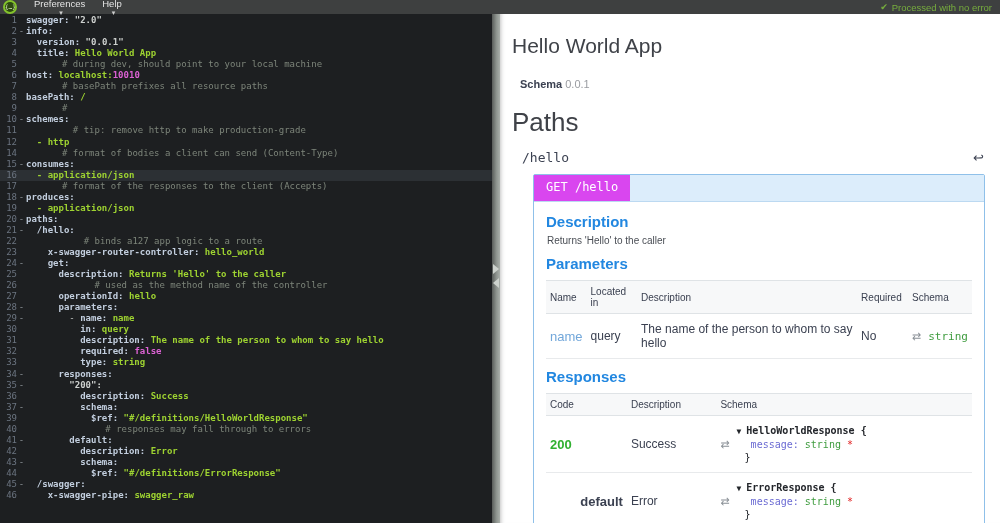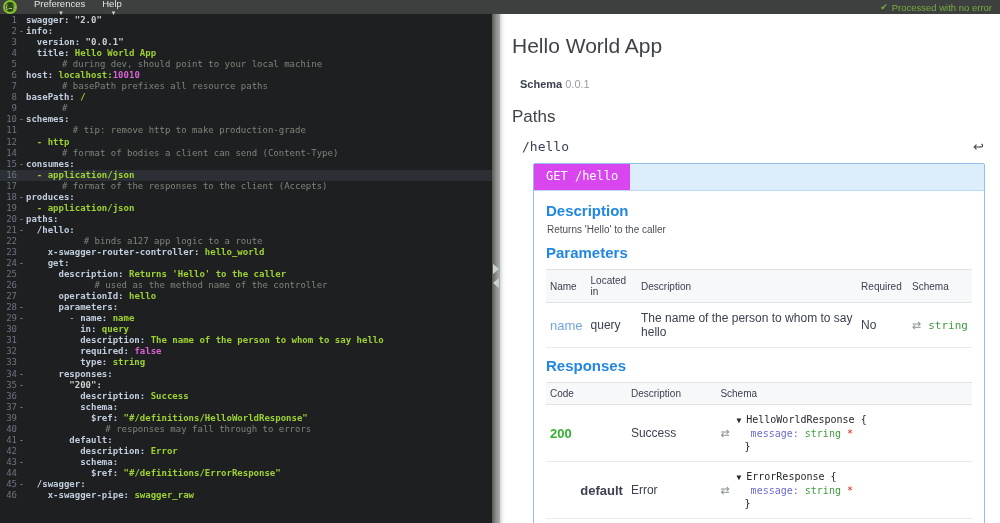--- a/index.html
+++ b/index.html
@@ -41,21 +41,21 @@
   .grip .t2{width:0;height:0;border-top:5px solid transparent;border-bottom:5px solid transparent;
             border-right:6px solid #cdd2cd;margin-left:1px;}
 
   
   .docpane{position:absolute;top:14px;left:500px;right:0;bottom:0;background:#fff;color:#3b4151;
            overflow:hidden;box-shadow:inset 5px 0 5px -5px rgba(0,0,0,.35);}
   .doc-title{font-size:21px;font-weight:400;color:#3f4248;margin:20px 0 0 12px;}
   .version-row{margin:20px 0 0 20px;font-size:11px;}
   .version-row b{color:#3b4151;font-weight:bold;}
   .version-row .vnum{color:#9a9ca1;margin-left:3px;}
-  .h2{font-size:17px;font-weight:400;color:#3f4248;margin:17px 0 0 12px;}
+  .h2{font-size:26px;font-weight:400;color:#3f4248;margin:17px 0 0 12px;}
   .pathrow{margin:12px 16px 0 22px;display:flex;align-items:center;justify-content:space-between;}
   .pathrow .pathname{font-family:"DejaVu Sans Mono",monospace;font-size:13px;color:#3b4151;}
   .backarrow{font-size:13px;color:#3b4151;cursor:pointer;line-height:1;}
 
   .opcard{margin:9px 15px 0 33px;border:1px solid #8fc0e9;border-radius:2px;background:#fff;}
   .ophead{background:#dcedfb;height:26px;display:flex;border-bottom:1px solid #bcd9f1;}
   .gettab{background:#d946ef;color:#fff;font-family:"DejaVu Sans Mono",monospace;font-size:12px;
           padding:5px 12px 0 12px;cursor:pointer;}
   .opbody{padding:2px 12px 12px 12px;}
   .sect{color:#2287e0;font-size:15px;font-weight:bold;margin:9px 0 0 0;}
@@ -67,21 +67,21 @@
   td{font-size:12px;color:#3b4151;padding:8px 4px;border-bottom:1px solid #e8eaec;vertical-align:middle;}
   .ptable col.c1{width:9%;} .ptable col.c2{width:12%;} .ptable col.c3{width:55%;}
   .ptable col.c4{width:12%;} .ptable col.c5{width:12%;}
   .rtable col.c1{width:19%;} .rtable col.c2{width:21%;} .rtable col.c3{width:60%;}
   .pname{color:#72a7da;font-size:13px;}
   .schemacell{display:flex;align-items:center;}
   .exch{color:#8a9096;font-size:11px;margin-right:7px;flex:none;}
   .stype{font-family:"DejaVu Sans Mono",monospace;font-size:11px;color:#3f9c3f;}
   .rcode{font-size:13px;font-weight:bold;}
   .sjson{font-family:"DejaVu Sans Mono",monospace;font-size:10px;line-height:13px;}
-  .sj-head{font-weight:normal;color:#23262b;}
+  .sj-head{font-weight:bold;color:#23262b;}
   .sj-head .tri{font-size:8px;}
   .sj-prop{padding-left:14px;}
   .sj-prop .pk{color:#6b6bd3;}
   .sj-prop .pt{color:#3f9c3f;}
   .sj-prop .star{color:#e02020;}
   .sj-close{padding-left:8px;color:#23262b;}
 </style>
 </head>
 <body>
 

